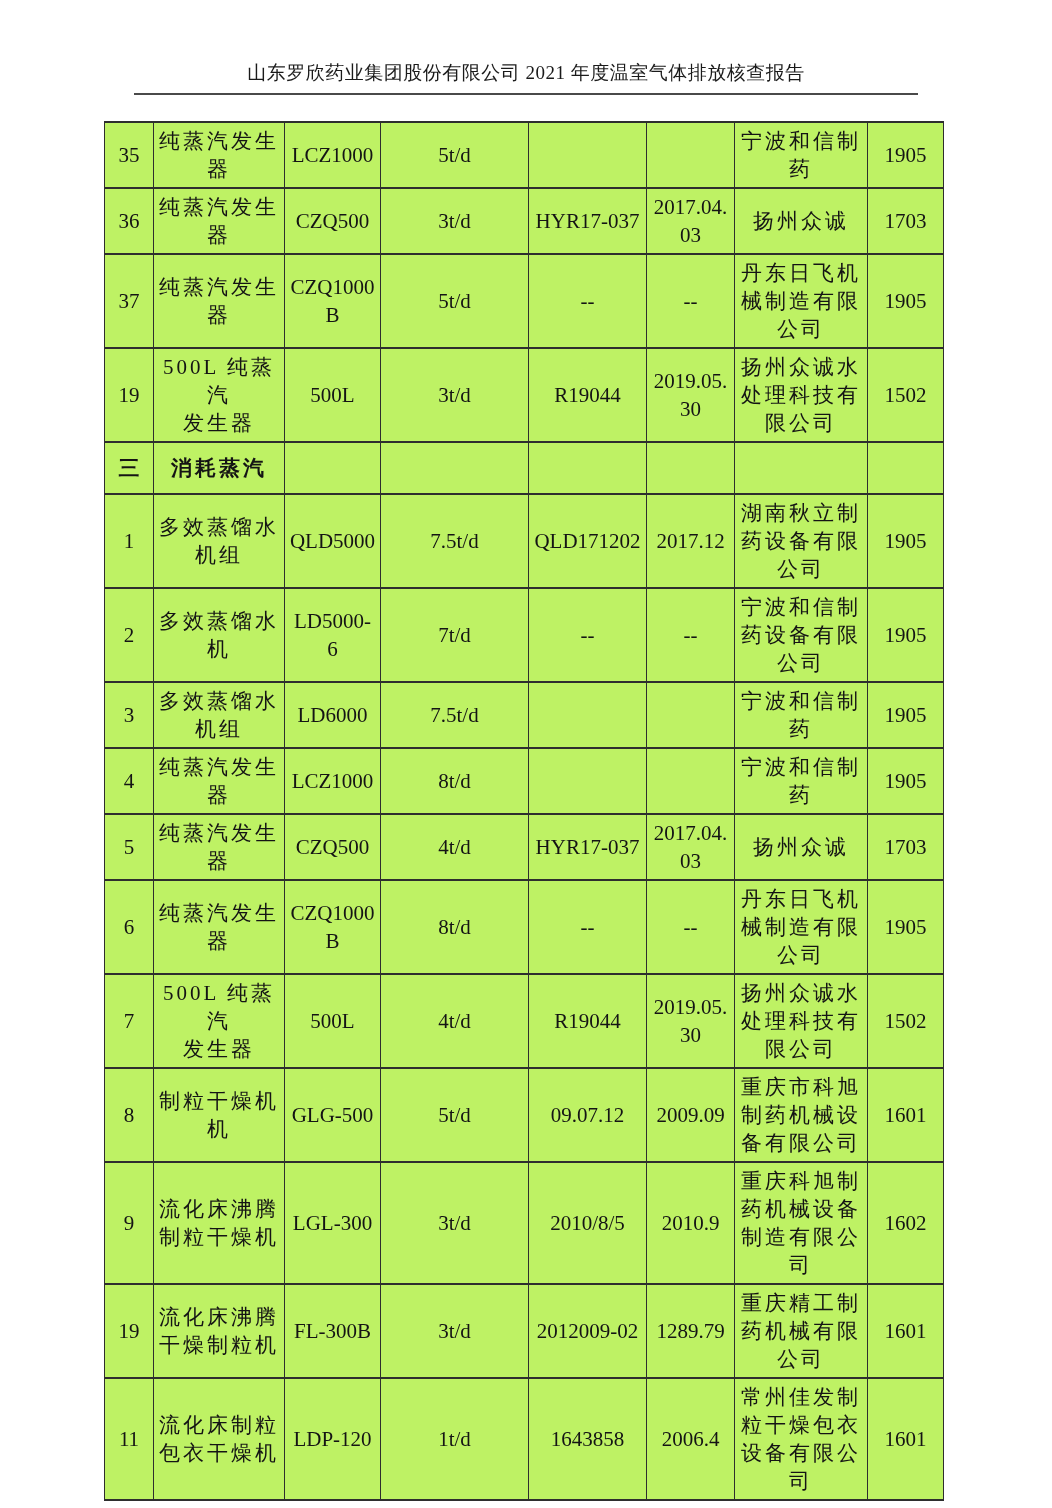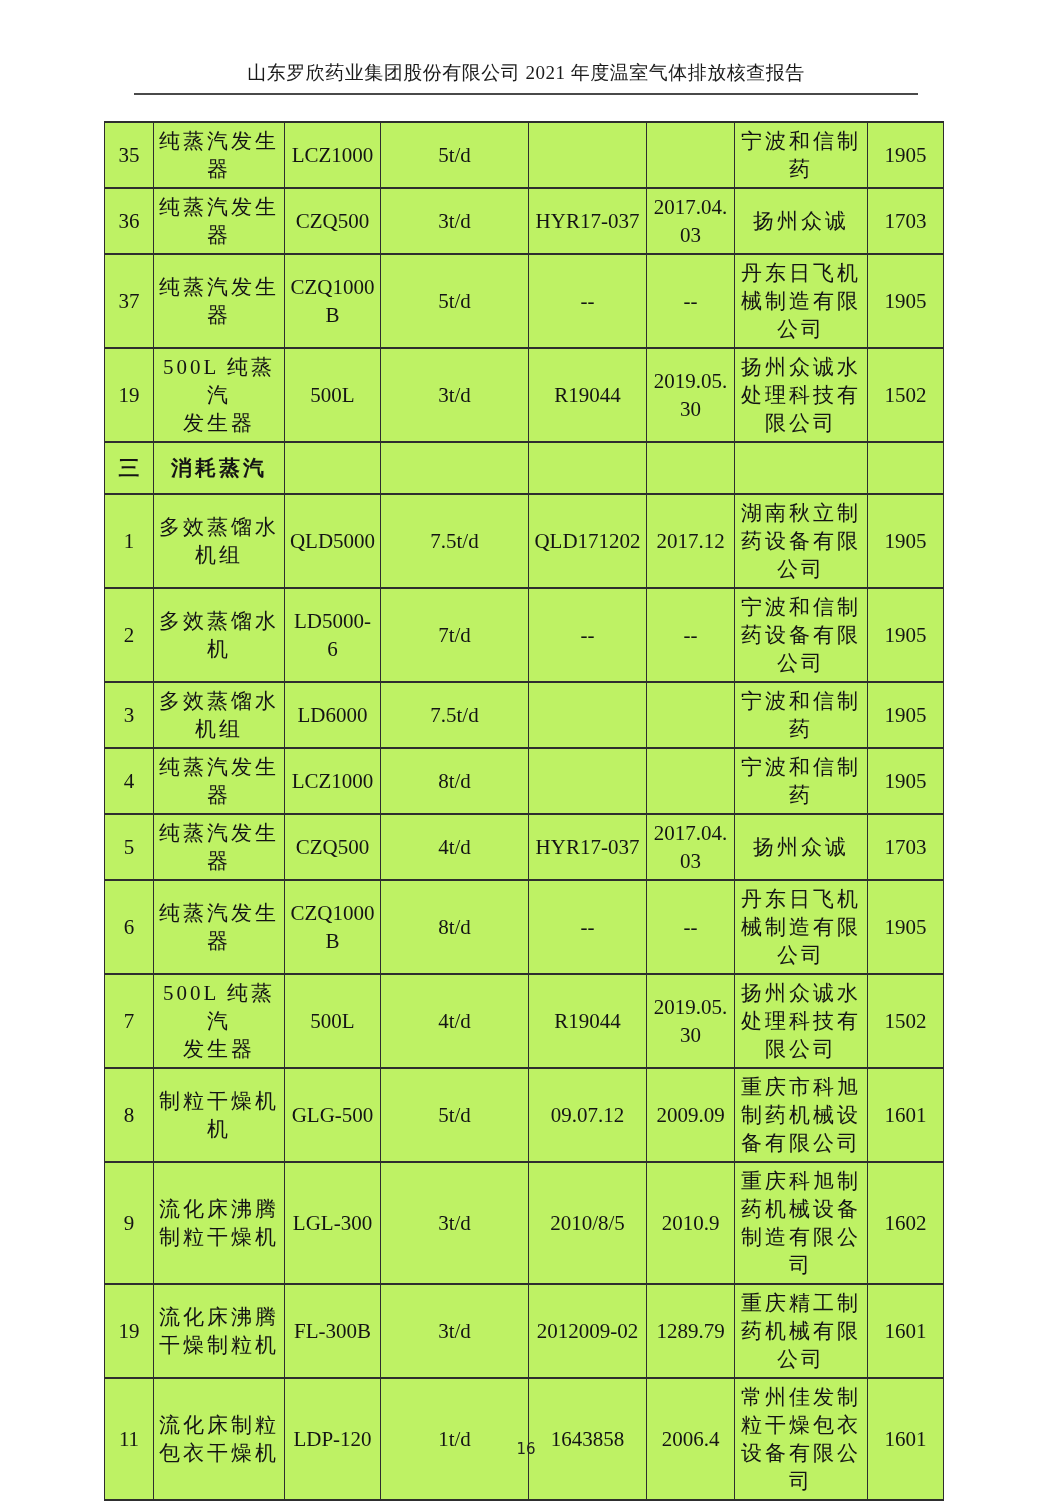--- a/index.html
+++ b/index.html
@@ -304,15 +304,14 @@
         <td class="cjk">常州佳发制
 粒干燥包衣
 设备有限公
 司</td>
         <td>1601</td>
       </tr>
 
     </tbody>
   </table>
 
-  <div class="page-number">16</div>
 
 </div>
 
 </body></html>

